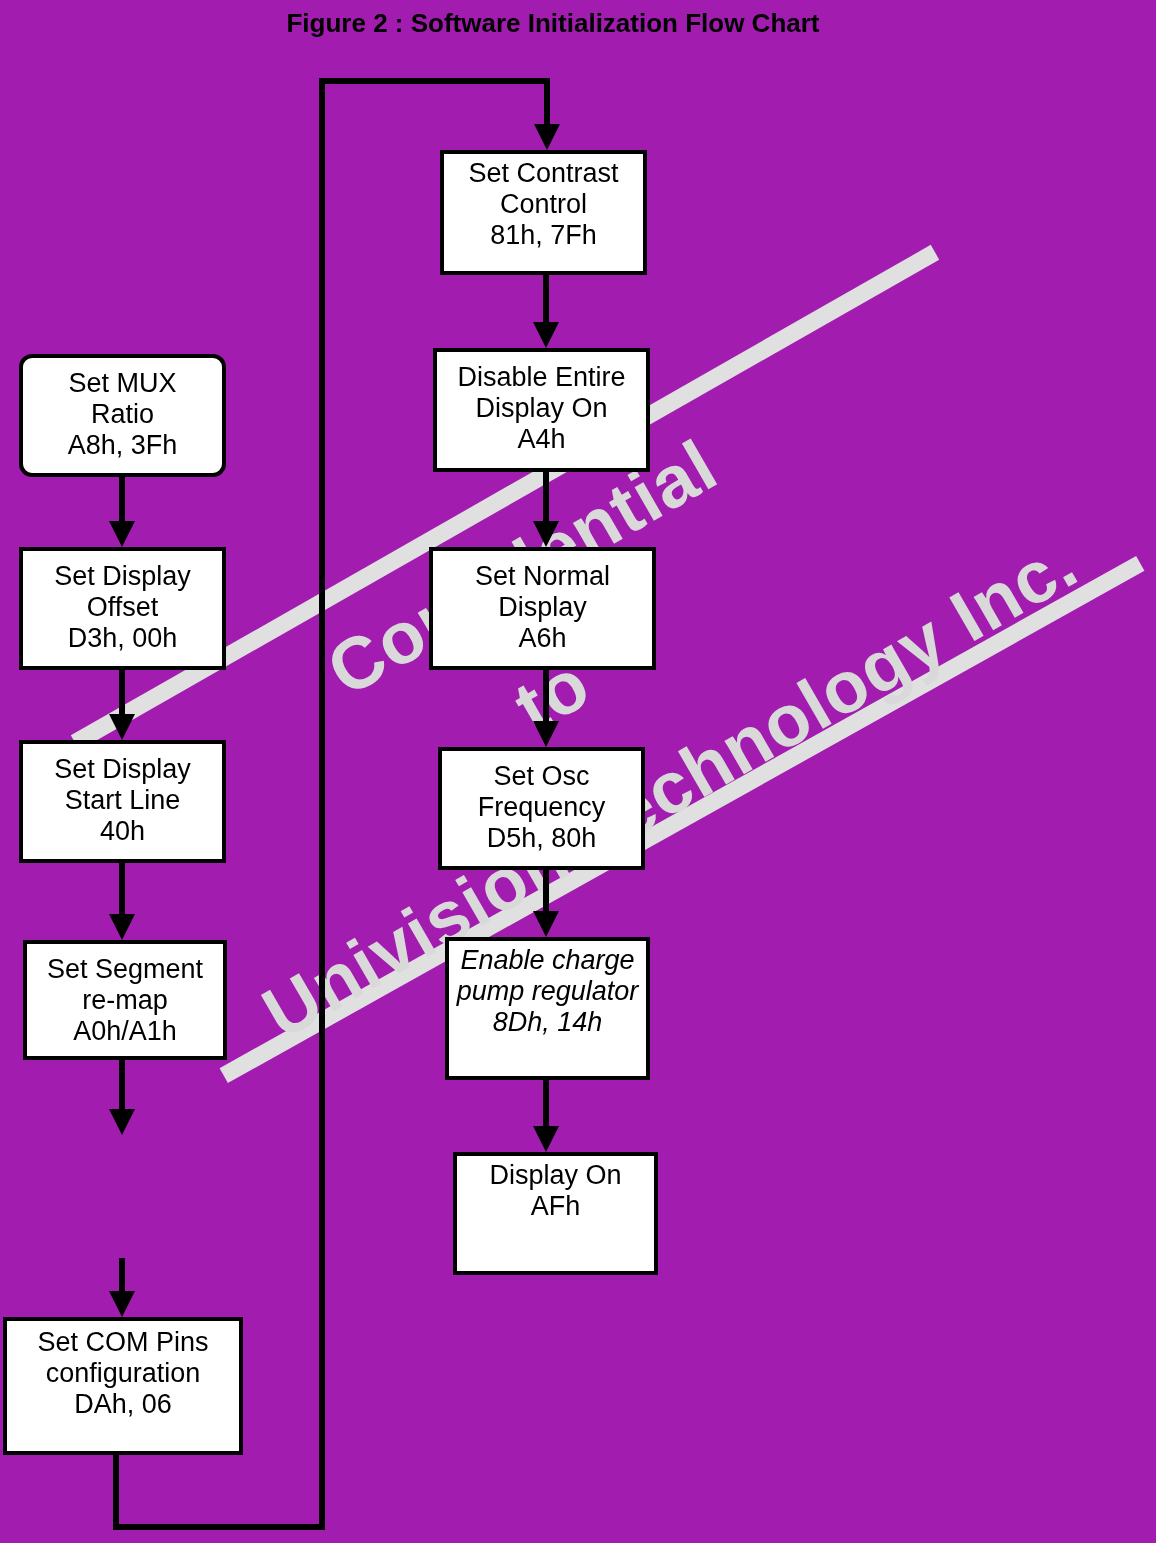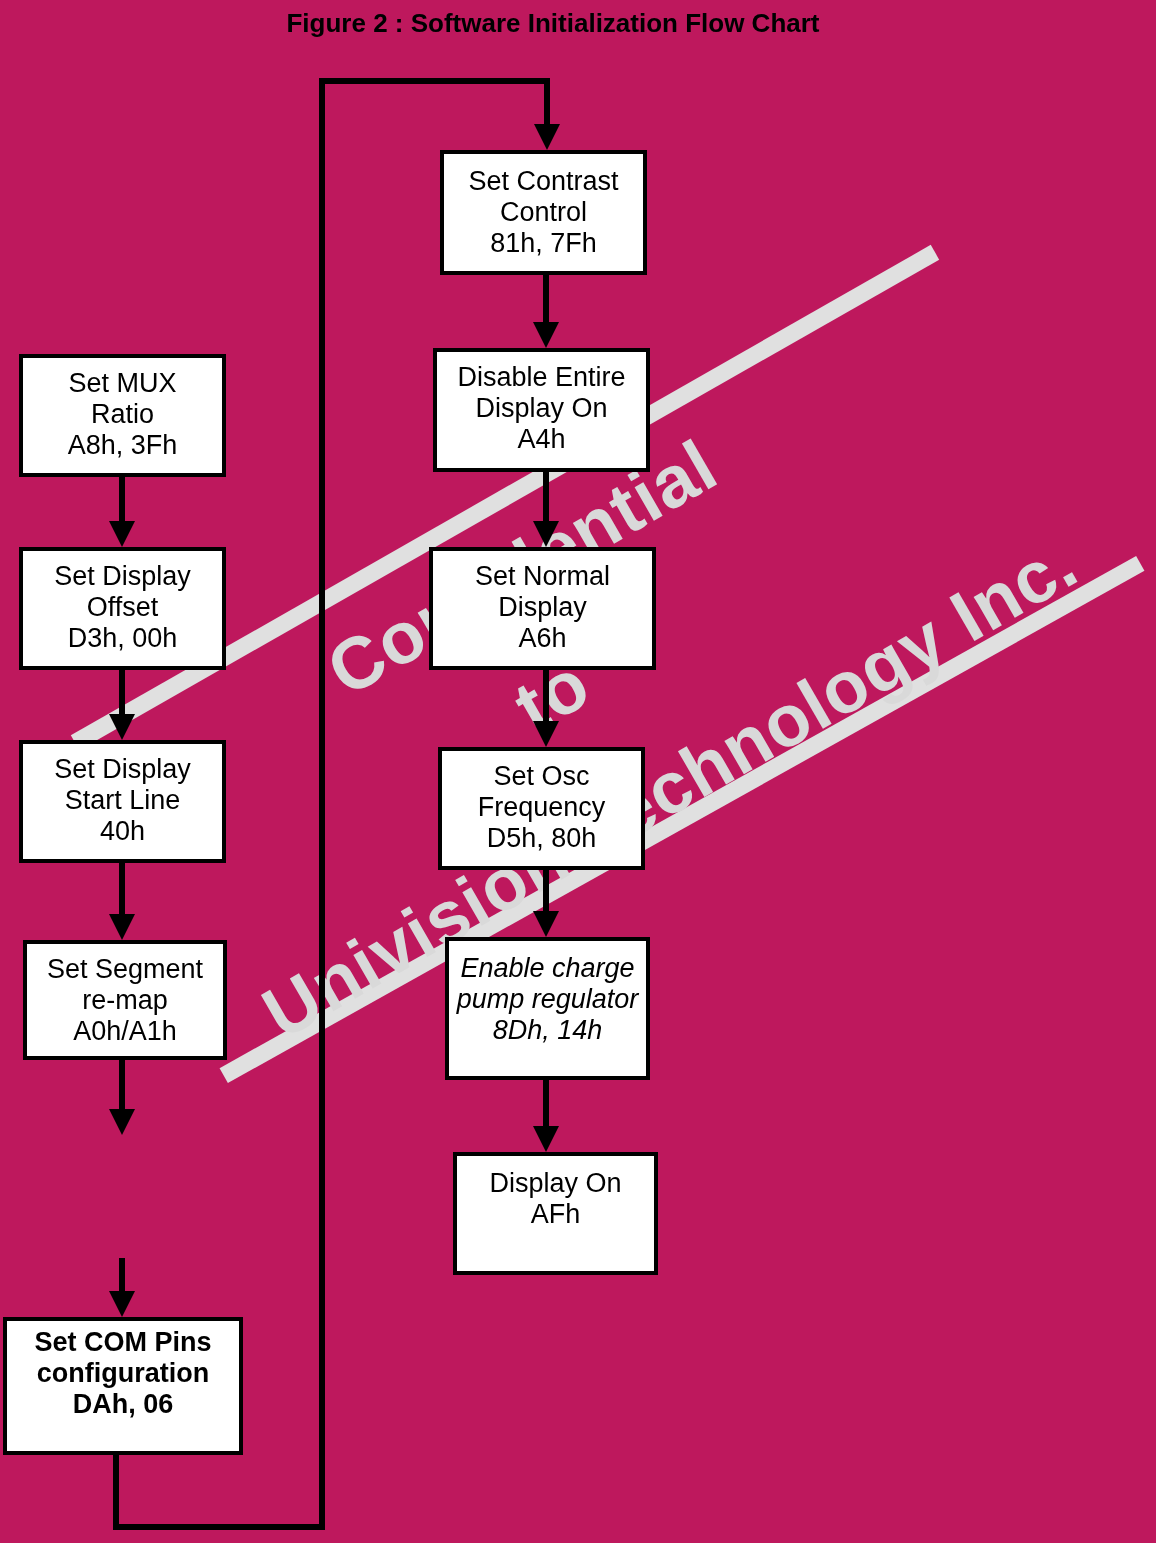--- a/index.html
+++ b/index.html
@@ -1,20 +1,20 @@
 <!DOCTYPE html>
 <html><head>
 <meta charset="utf-8">
 <style>
   html, body { margin: 0; padding: 0; background: #ffffff; }
   .page {
     position: relative;
     width: 1156px;
     height: 1543px;
-    background: #be185d;
+    background: #a21caf;
     overflow: hidden;
     font-family: "Liberation Sans", sans-serif;
     color: #000;
   }
   .title {
     position: absolute;
     left: 0; top: 8px; width: 1106px;
     text-align: center;
     font-size: 26px;
     font-weight: bold;
@@ -53,22 +53,22 @@
     position: absolute;
     box-sizing: border-box;
     border: 4px solid #000;
     background: #ffffff;
     text-align: center;
     font-size: 27px;
     line-height: 31px;
     padding-top: 10px;
     z-index: 3;
   }
-  .box.pad6 { padding-top: 6px; font-weight: bold; }
-  .box.pad12 { padding-top: 12px; }
+  .box.pad6 { padding-top: 6px; }
+  .box.pad12 { padding-top: 4px; }
 </style>
 </head>
 <body>
 
 <div class="page">
 
   <div class="title">Figure 2 : Software Initialization Flow Chart</div>
 
   <div class="wm-bar" style="left:10px; top:489px; width:990px; transform:rotate(-29.7deg);"></div>
   <div class="wm-bar" style="left:157px; top:811px; width:1050px; transform:rotate(-29.2deg);"></div>
@@ -99,21 +99,21 @@
   <div class="arrowhead" style="left:533px; top:322px;"></div>
   <div class="ln" style="left:543px; top:472px; width:6px; height:51px;"></div>
   <div class="arrowhead" style="left:533px; top:521px;"></div>
   <div class="ln" style="left:543px; top:670px; width:6px; height:53px;"></div>
   <div class="arrowhead" style="left:533px; top:721px;"></div>
   <div class="ln" style="left:543px; top:870px; width:6px; height:43px;"></div>
   <div class="arrowhead" style="left:533px; top:911px;"></div>
   <div class="ln" style="left:543px; top:1080px; width:6px; height:48px;"></div>
   <div class="arrowhead" style="left:533px; top:1126px;"></div>
 
-  <div class="box" style="left:19px; top:354px; width:207px; height:123px;">
+  <div class="box" style="left:19px; top:354px; width:207px; height:123px;border-radius:13px;">
     <div>Set MUX</div>
     <div>Ratio</div>
     <div>A8h, 3Fh</div>
   </div>
   <div class="box" style="left:19px; top:547px; width:207px; height:123px;">
     <div>Set Display</div>
     <div>Offset</div>
     <div>D3h, 00h</div>
   </div>
   <div class="box" style="left:19px; top:740px; width:207px; height:123px;">

